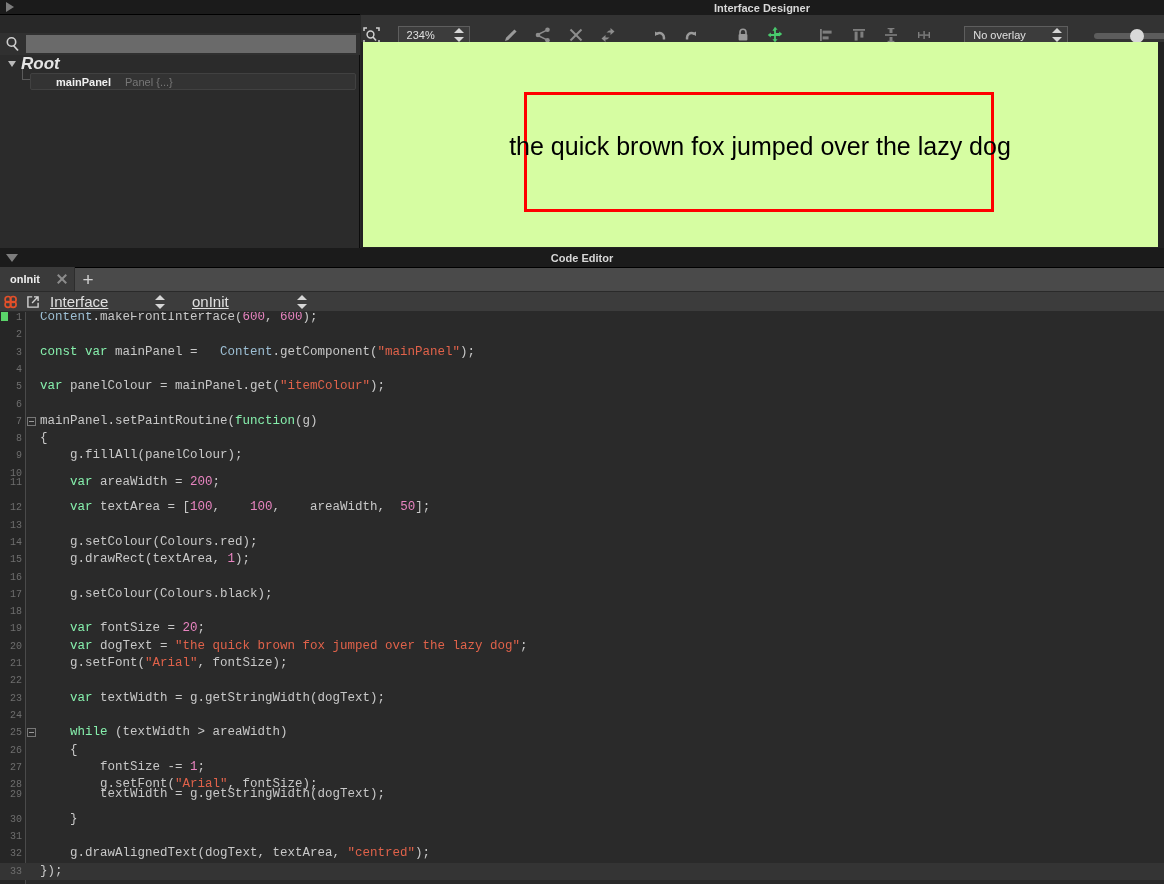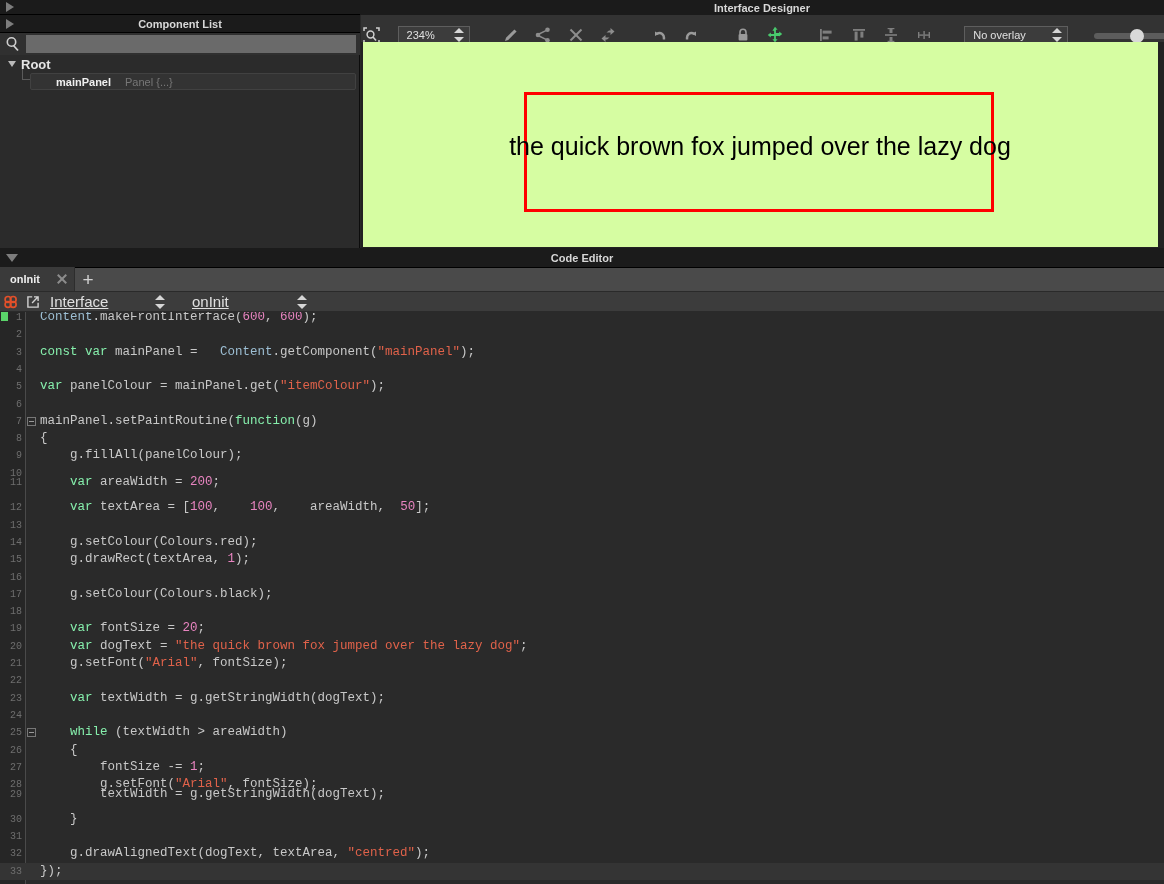--- a/index.html
+++ b/index.html
@@ -61,21 +61,21 @@
     color:#eee; font-size:11px; padding:0 4px;
     font-family:"Liberation Sans", sans-serif;
   }
   #cl-tree { position:absolute; left:0; top:22px; width:360px; bottom:0; }
   .tree-row { display:flex; align-items:center; height:18px; padding-left:8px; }
   .tw {
     width:0;height:0;
     border-left:4px solid transparent;border-right:4px solid transparent;
     border-top:6px solid #b9b9b9; margin-right:5px;
   }
-  .tree-root-label { color:#e4e4e4; font-size:13px; font-weight:bold; }
+  .tree-root-label { color:#e4e4e4; font-size:17px; font-weight:bold;font-style:italic; }
   .tree-child-wrap { position:relative; height:20px; }
   .elbow {
     position:absolute; left:22px; top:-4px; width:8px; height:11px;
     border-left:1px solid #5a5a5a; border-bottom:1px solid #5a5a5a;
   }
   .tree-item {
     position:absolute; left:30px; top:0; right:4px; height:17px;
     background:#333; border:1px solid #414141; border-radius:2px;
     display:flex; align-items:center; padding-left:25px;
   }
@@ -227,24 +227,20 @@
 </style>
 </head>
 <body>
 
 <div id="app">
 
   <div class="titlebar" id="top-strip">
     <span class="tri"></span>
   </div>
 
-  <div class="titlebar" id="cl-title">
-    <span class="tri"></span>
-    <span>Component List</span>
-  </div>
 
   <div id="cl-panel">
     <div id="cl-search">
       <span class="mag">
         <svg width="16" height="16" viewBox="0 0 16 16">
           <circle cx="6.5" cy="6" r="4.2" fill="none" stroke="#cfcfcf" stroke-width="1.6"></circle>
           <line x1="8.5" y1="9.5" x2="13" y2="14.5" stroke="#cfcfcf" stroke-width="1.8"></line>
         </svg>
       </span>
       <input id="cl-search-input" type="text" placeholder="" style="">

